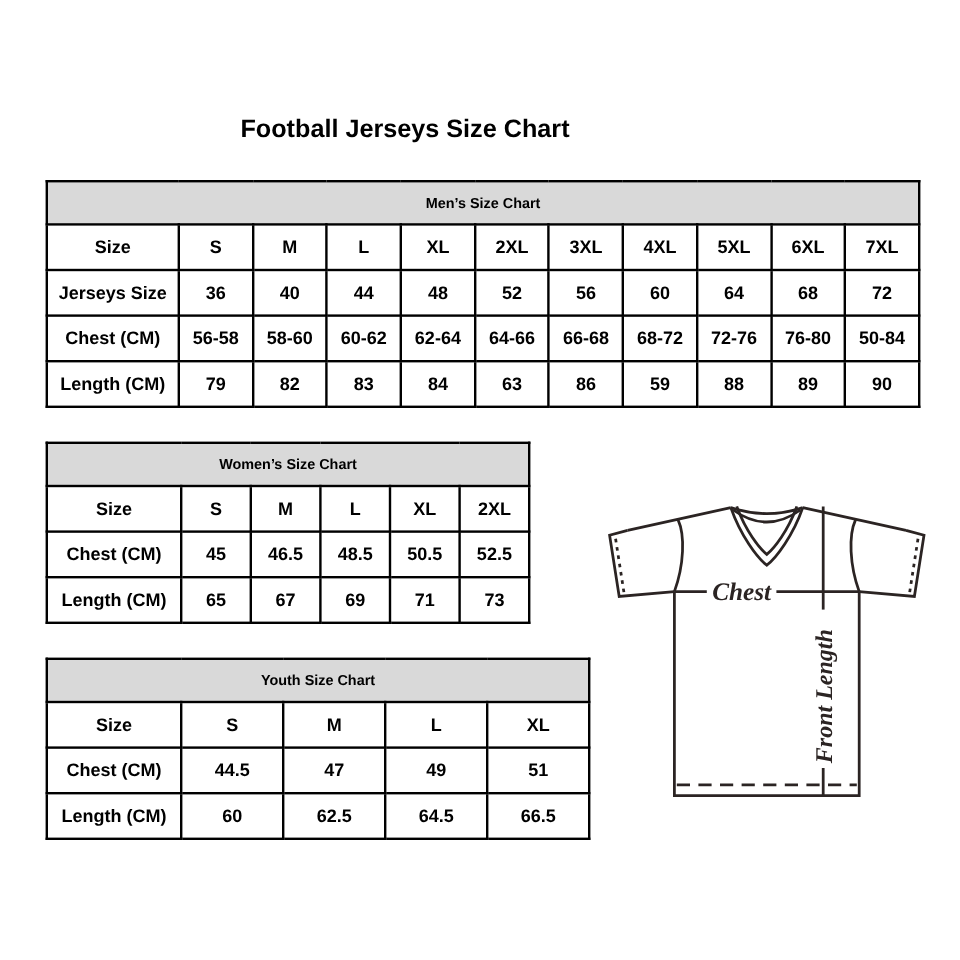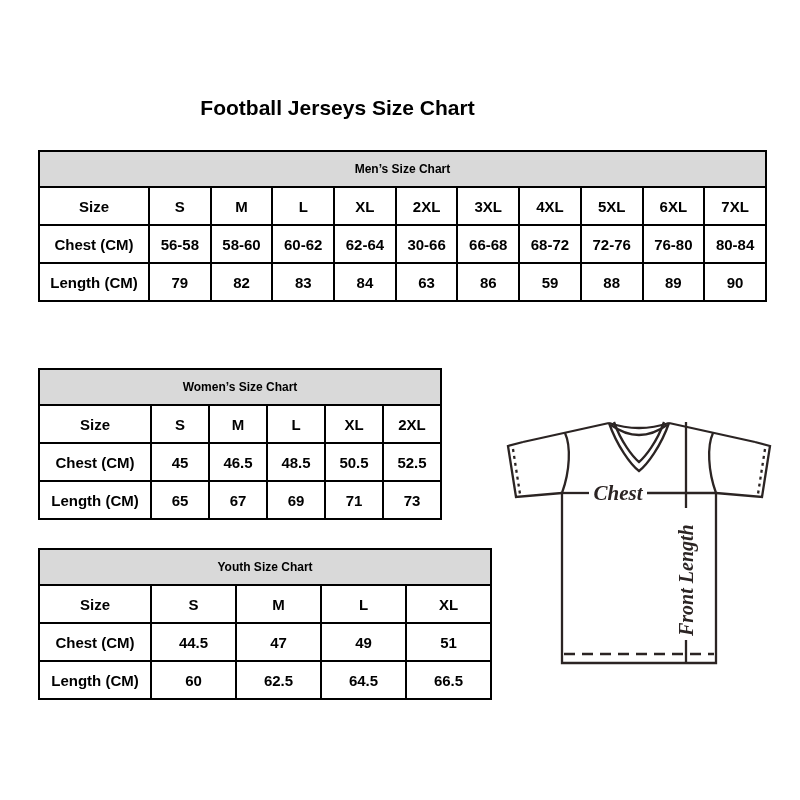--- a/index.html
+++ b/index.html
@@ -63,31 +63,44 @@
         <td>L</td>
         <td>XL</td>
         <td>2XL</td>
         <td>3XL</td>
         <td>4XL</td>
         <td>5XL</td>
         <td>6XL</td>
         <td>7XL</td>
       </tr>
       <tr>
+        <td>Jerseys Size</td>
+        <td>36</td>
+        <td>40</td>
+        <td>44</td>
+        <td>48</td>
+        <td>52</td>
+        <td>56</td>
+        <td>60</td>
+        <td>64</td>
+        <td>68</td>
+        <td>72</td>
+      </tr>
+      <tr>
         <td>Chest (CM)</td>
         <td>56-58</td>
         <td>58-60</td>
         <td>60-62</td>
         <td>62-64</td>
-        <td>30-66</td>
+        <td>64-66</td>
         <td>66-68</td>
         <td>68-72</td>
         <td>72-76</td>
         <td>76-80</td>
-        <td>80-84</td>
+        <td>50-84</td>
       </tr>
       <tr>
         <td>Length (CM)</td>
         <td>79</td>
         <td>82</td>
         <td>83</td>
         <td>84</td>
         <td>63</td>
         <td>86</td>
         <td>59</td>

